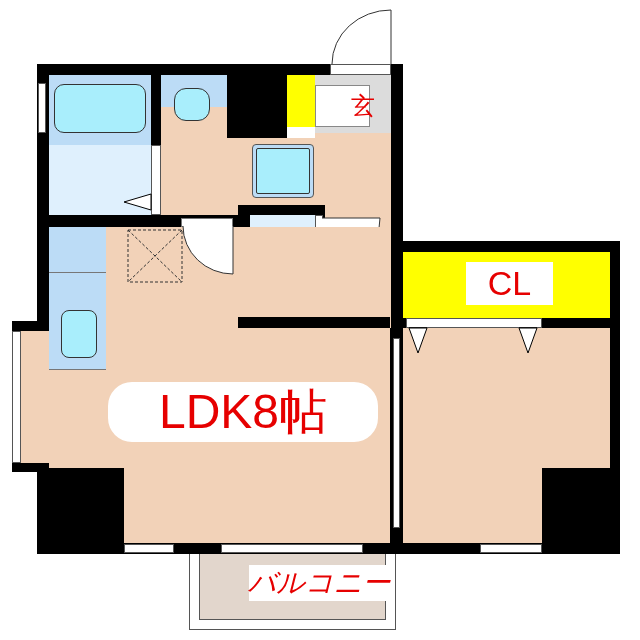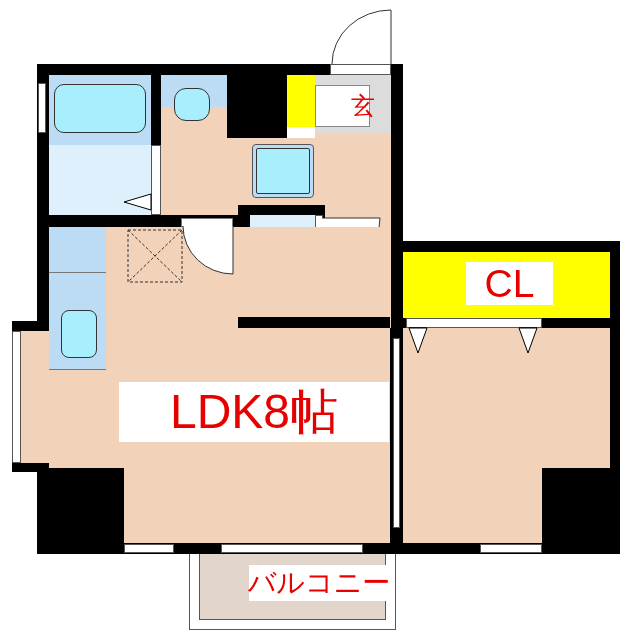--- a/index.html
+++ b/index.html
@@ -15,21 +15,21 @@
   .label { position:absolute; color:#e60000; background:#fff; display:flex; align-items:center; justify-content:center; white-space:nowrap; }
   svg { position:absolute; overflow:visible; }
 </style>
 </head>
 <body>
 
 <div class="abs" style="left:0;top:0;width:640px;height:640px;">
 
   <div class="abs" style="left:189px;top:552px;width:207px;height:78px;border:1px solid #555;background:#fff;"></div>
   <div class="abs" style="left:199px;top:552px;width:187px;height:68px;border:1px solid #555;background:#e2d6cc;"></div>
-  <div class="label" style="left:249px;top:565px;width:140px;height:36px;font-size:28px;">バルコニー</div>
+  <div class="label" style="left:249px;top:565px;width:140px;height:36px;font-size:28px;font-style:italic;">バルコニー</div>
 
   <div class="abs wall" style="left:37px;top:64px;width:144px;height:11px;"></div>
   <div class="abs wall" style="left:158px;top:64px;width:172px;height:11px;"></div>
   <div class="abs wall" style="left:391px;top:64px;width:12px;height:480px;"></div>
   <div class="abs wall" style="left:37px;top:64px;width:12px;height:480px;"></div>
 
   <div class="abs wet" style="left:49px;top:75px;width:102px;height:70px;"></div>
   <div class="abs fix" style="left:54px;top:84px;width:92px;height:49px;border-radius:10px;"></div>
   <div class="abs wet2" style="left:49px;top:145px;width:102px;height:70px;"></div>
   <div class="abs white" style="left:38px;top:83px;width:8px;height:50px;border:1px solid #555;"></div>
@@ -86,33 +86,33 @@
   <div class="abs wet" style="left:49px;top:227px;width:57px;height:143px;border-bottom:1px solid #777;"></div>
   <div class="abs" style="left:49px;top:272px;width:57px;height:1px;background:#777;"></div>
   <div class="abs fix" style="left:61px;top:310px;width:36px;height:48px;border-radius:8px;"></div>
 
   <div class="abs wall" style="left:12px;top:321px;width:37px;height:10px;"></div>
   <div class="abs floor" style="left:21px;top:331px;width:28px;height:132px;"></div>
   <div class="abs white" style="left:12px;top:331px;width:9px;height:132px;border:1px solid #555;"></div>
   <div class="abs wall" style="left:12px;top:463px;width:37px;height:9px;"></div>
   <div class="abs wall" style="left:37px;top:468px;width:87px;height:76px;"></div>
 
-  <div class="label" style="left:119px;top:382px;width:270px;height:60px;font-size:48px;">LDK8帖</div>
+  <div class="label" style="left:108px;top:382px;width:270px;height:60px;font-size:48px;border-radius:24px;">LDK8帖</div>
 
   <div class="abs wall" style="left:37px;top:543px;width:573px;height:11px;"></div>
   <div class="abs white" style="left:124px;top:544px;width:50px;height:9px;border:1px solid #555;"></div>
   <div class="abs white" style="left:221px;top:544px;width:142px;height:9px;border:1px solid #555;"></div>
   <div class="abs white" style="left:480px;top:544px;width:62px;height:9px;border:1px solid #555;"></div>
 
   <div class="abs wall" style="left:390px;top:328px;width:13px;height:216px;"></div>
   <div class="abs white" style="left:393px;top:338px;width:7px;height:190px;border:1px solid #555;"></div>
 
   <div class="abs wall" style="left:391px;top:241px;width:229px;height:87px;"></div>
   <div class="abs yellow" style="left:403px;top:252px;width:207px;height:66px;"></div>
-  <div class="label" style="left:466px;top:262px;width:87px;height:43px;font-size:39px;">CL</div>
+  <div class="label" style="left:466px;top:262px;width:87px;height:43px;font-size:34px;">CL</div>
   <div class="abs white" style="left:406px;top:318px;width:136px;height:10px;border:1px solid #555;"></div>
   <svg style="left:406px;top:327px;" width="140" height="30">
       <polygon points="3,1 21,1 12,26" fill="#fff" stroke="#000"></polygon>
       <polygon points="113,1 131,1 122,26" fill="#fff" stroke="#000"></polygon>
     </svg>
   <div class="abs floor" style="left:403px;top:328px;width:207px;height:215px;"></div>
   <svg style="left:406px;top:328px;" width="140" height="28">
       <polygon points="3,0 21,0 12,25" fill="#fff" stroke="#000"></polygon>
       <polygon points="113,0 131,0 122,25" fill="#fff" stroke="#000"></polygon>
     </svg>

